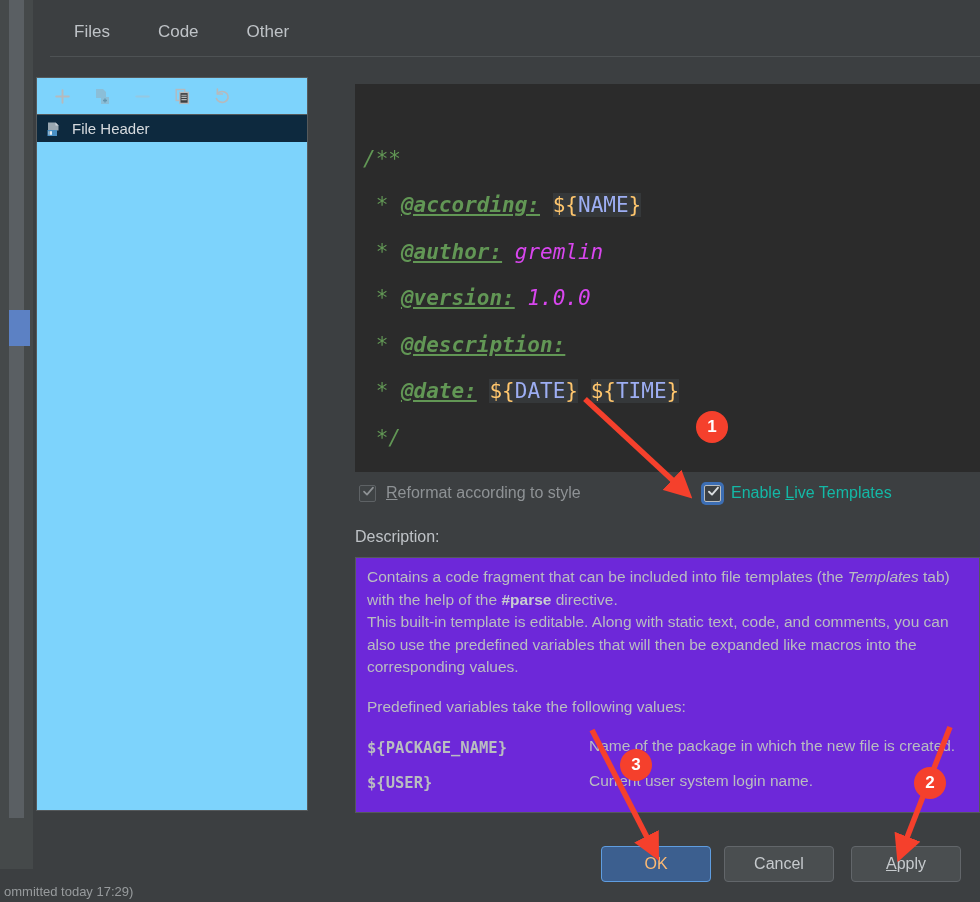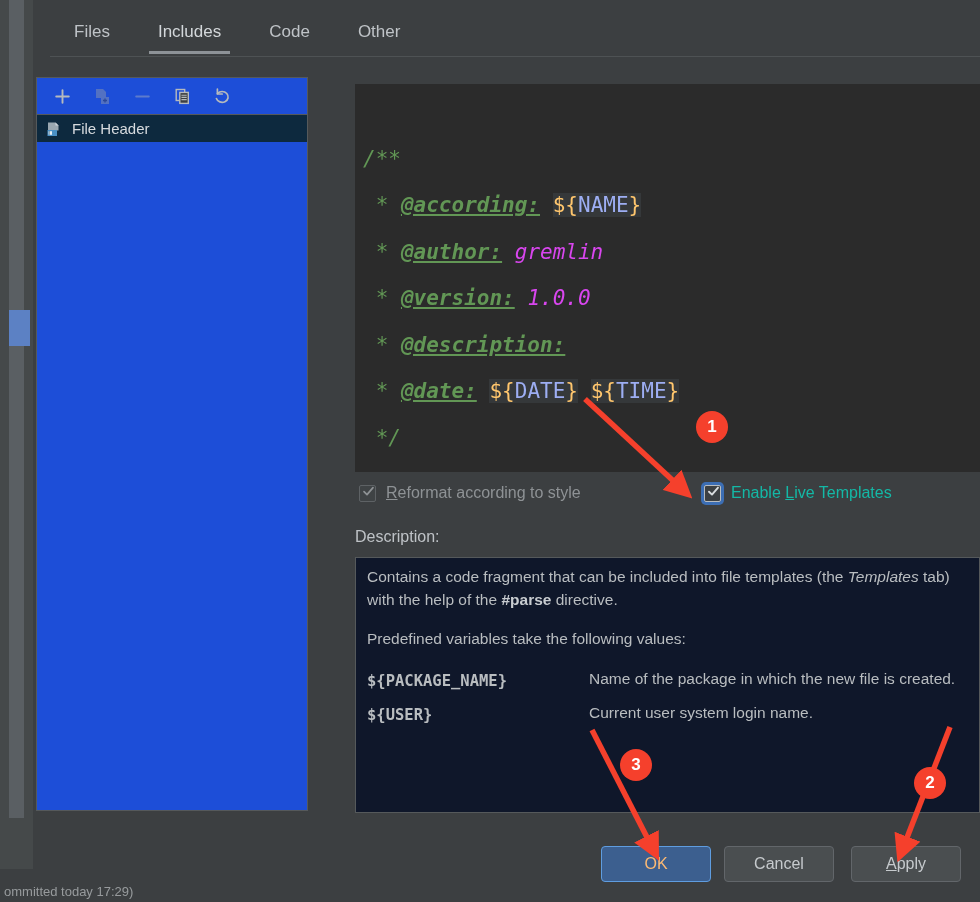--- a/index.html
+++ b/index.html
@@ -114,21 +114,21 @@
     height: 1px;
     background: #4e5254;
   }
 
   
   .list-panel {
     position: absolute;
     left: 3px; top: 77px;
     width: 272px;
     height: 734px;
-    background: #1d4ed8;
+    background: #7dd3fc;
     border: 1px solid #55595b;
     box-sizing: border-box;
   }
   .list-toolbar {
     position: absolute;
     left: 0; top: 0;
     width: 270px;
     height: 37px;
     border-bottom: 1px solid #55595b;
     box-sizing: border-box;
@@ -247,21 +247,21 @@
     position: absolute;
     left: 322px; top: 528px;
     font-size: 16px;
     color: #bfc3c7;
   }
   .desc-panel {
     position: absolute;
     left: 322px; top: 557px;
     width: 625px;
     height: 256px;
-    background: #0f172a;
+    background: #6d28d9;
     border: 1px solid #55595b;
     box-sizing: border-box;
     overflow: hidden;
   }
   .desc-inner {
     position: absolute;
     left: 11px; top: 8px;
     width: 600px;
   }
   .desc-p {
@@ -369,21 +369,20 @@
 
   <div class="ide-statusbar"></div>
   <div class="ide-statusbar-text">ommitted today 17:29)</div>
   <div class="ide-statusbar-right"></div>
 
   <div class="dialog">
 
     <div class="tabbar">
       <div class="tabs">
         <div class="tab">Files</div>
-        <div class="tab active">Includes</div>
         <div class="tab">Code</div>
         <div class="tab">Other</div>
       </div>
       <div class="tabbar-sep"></div>
     </div>
 
     <div class="list-panel">
       <div class="list-toolbar">
 
         <div class="tb-btn" title="Add">
@@ -471,20 +470,21 @@
         <span class="cb-label"><span>Enable </span><span class="u">L</span><span>ive Templates</span></span>
       </div>
 
     </div>
 
     <div class="desc-label">Description:</div>
 
     <div class="desc-panel">
       <div class="desc-inner">
         <p class="desc-p"><span>Contains a code fragment that can be included into file templates (the </span><span class="it">Templates</span><span> tab) with the help of the </span><span class="bold">#parse</span><span> directive.</span></p>
+        <p class="desc-p">This built-in template is editable. Along with static text, code, and comments, you can also use the predefined variables that will then be expanded like macros into the corresponding values.</p>
         <div class="desc-gap"></div>
         <p class="desc-p">Predefined variables take the following values:</p>
         <div class="desc-gap"></div>
         <table class="var-table">
           <tbody>
               <tr>
             <td class="var-name">${PACKAGE_NAME}</td>
             <td>Name of the package in which the new file is created.</td>
           </tr>
           <tr>

